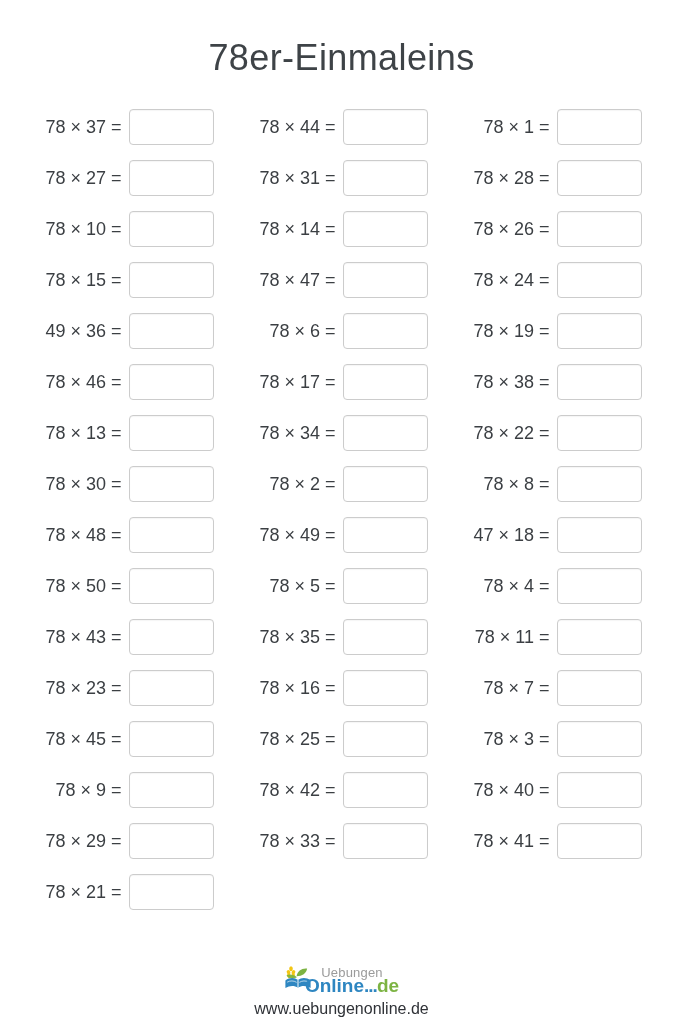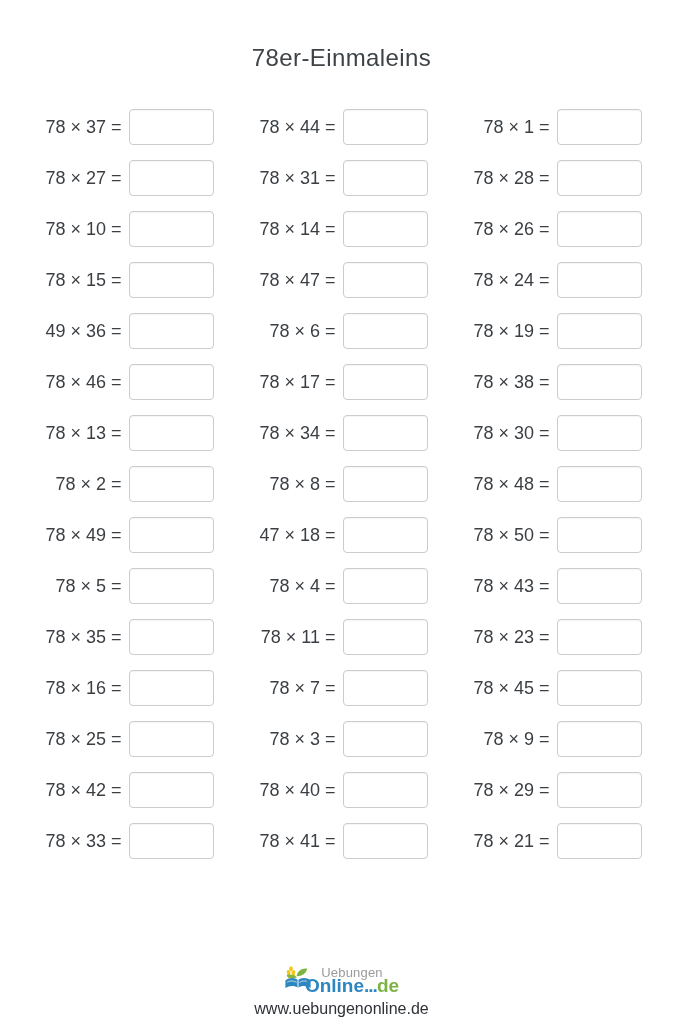--- a/index.html
+++ b/index.html
@@ -11,21 +11,21 @@
     width: 683px;
     height: 1024px;
     margin: 0 auto;
     background: #ffffff;
     overflow: hidden;
   }
 
   .title {
     margin: 42px 0 0 0;
     text-align: center;
-    font-size: 24px;
+    font-size: 36px;
     line-height: 32px;
     font-weight: 400;
     color: #3e4347;
     letter-spacing: 0.4px;
   }
 
   .problems-grid {
     width: 600px;
     margin: 35px auto 0 auto;
     display: grid;
@@ -178,20 +178,24 @@
       <div class="cell">
         <label class="plabel">78 × 38 =</label>
         <input type="text" class="answer" placeholder="" style="">
       </div>
       <div class="cell">
         <label class="plabel">78 × 13 =</label>
         <input type="text" class="answer" placeholder="" style="">
       </div>
       <div class="cell">
         <label class="plabel">78 × 34 =</label>
+        <input type="text" class="answer" placeholder="" style="">
+      </div>
+      <div class="cell">
+        <label class="plabel">78 × 22 =</label>
         <input type="text" class="answer" placeholder="" style="">
       </div>
       <div class="cell">
         <label class="plabel">78 × 30 =</label>
         <input type="text" class="answer" placeholder="" style="">
       </div>
       <div class="cell">
         <label class="plabel">78 × 2 =</label>
         <input type="text" class="answer" placeholder="" style="">
       </div>

